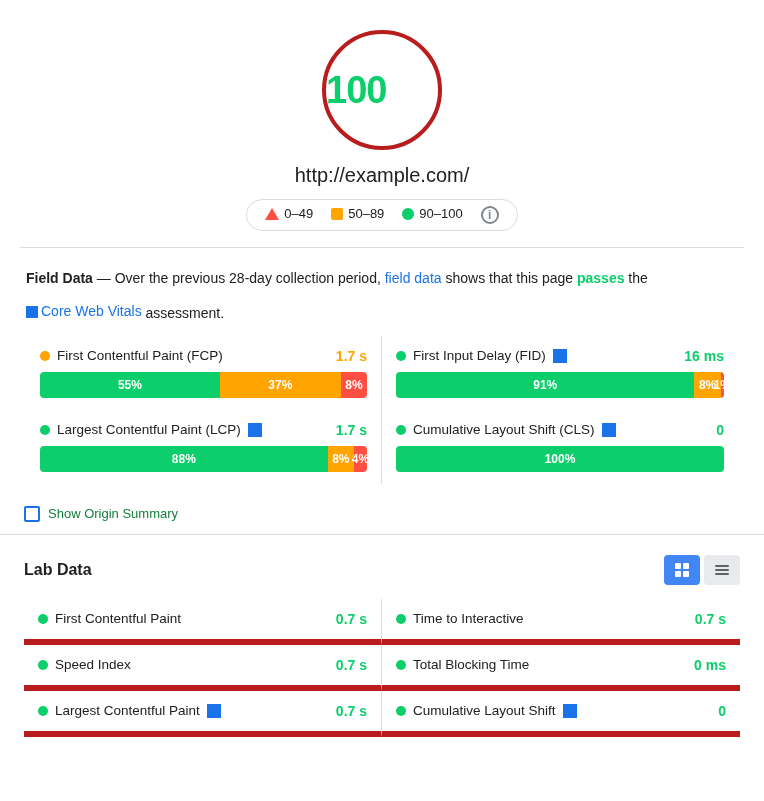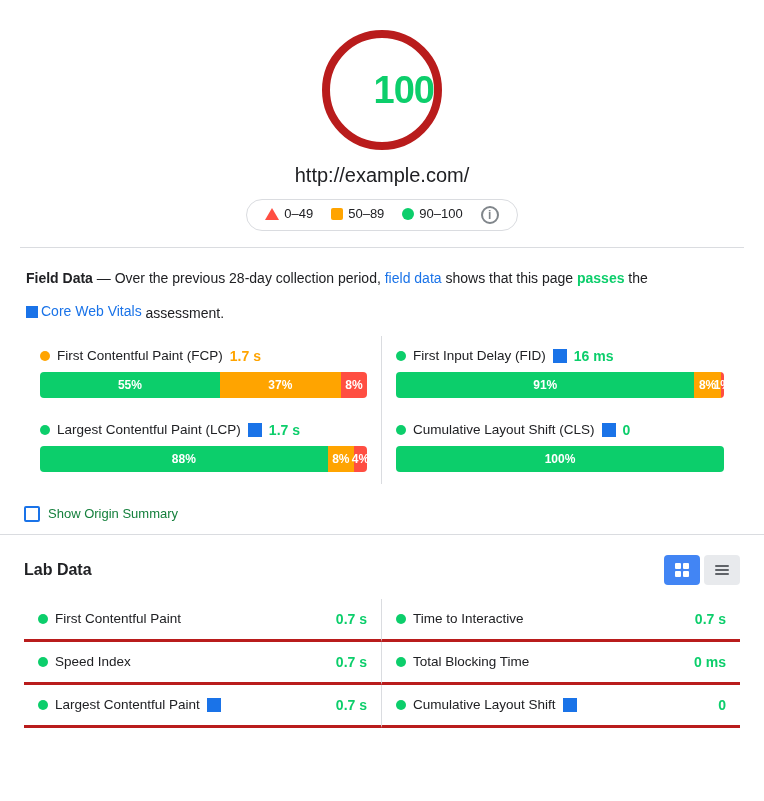--- a/index.html
+++ b/index.html
@@ -16,24 +16,24 @@
     .score-section {
       display: flex;
       flex-direction: column;
       align-items: center;
       padding: 30px 0 16px;
     }
     .score-circle {
       width: 120px;
       height: 120px;
       border-radius: 50%;
-      border: 8px solid #b91c1c;
-      display: flex;
-      align-items: center;
-      justify-content: flex-end;
+      border: 4px solid #b91c1c;
+      display: flex;
+      align-items: center;
+      justify-content: flex-start;
       margin-bottom: 14px;
     }
     .score-value {
       font-size: 38px;
       font-weight: 700;
       color: #0cce6b;
       letter-spacing: -1px;
     }
     .url-label {
       font-size: 20px;
@@ -90,23 +90,22 @@
       grid-template-columns: 1fr 1fr;
       gap: 0;
       margin-top: 12px;
     }
     .metric-item {
       padding: 12px 14px;
     }
     .metric-row {
       display: flex;
       align-items: center;
-      justify-content: flex-start;
+      justify-content: space-between;
       margin-bottom: 8px;
-      gap: 7px;
     }
     .metric-label {
       display: flex;
       align-items: center;
       gap: 7px;
       font-size: 13.5px;
       color: #202124;
     }
     .metric-dot {
       width: 10px; height: 10px;
@@ -212,21 +211,21 @@
     .lab-metrics-grid {
       display: grid;
       grid-template-columns: 1fr 1fr;
       gap: 0;
     }
     .lab-metric-item {
       display: flex;
       align-items: center;
       justify-content: space-between;
       padding: 12px 14px;
-      border-bottom: 3px solid #b91c1c;
+      border-bottom: 6px solid #b91c1c;
     }
     .lab-metric-item:nth-child(odd) {
       border-right: 1px solid #dadce0;
     }
     .lab-metric-label {
       display: flex;
       align-items: center;
       gap: 7px;
       font-size: 13.5px;
     }

